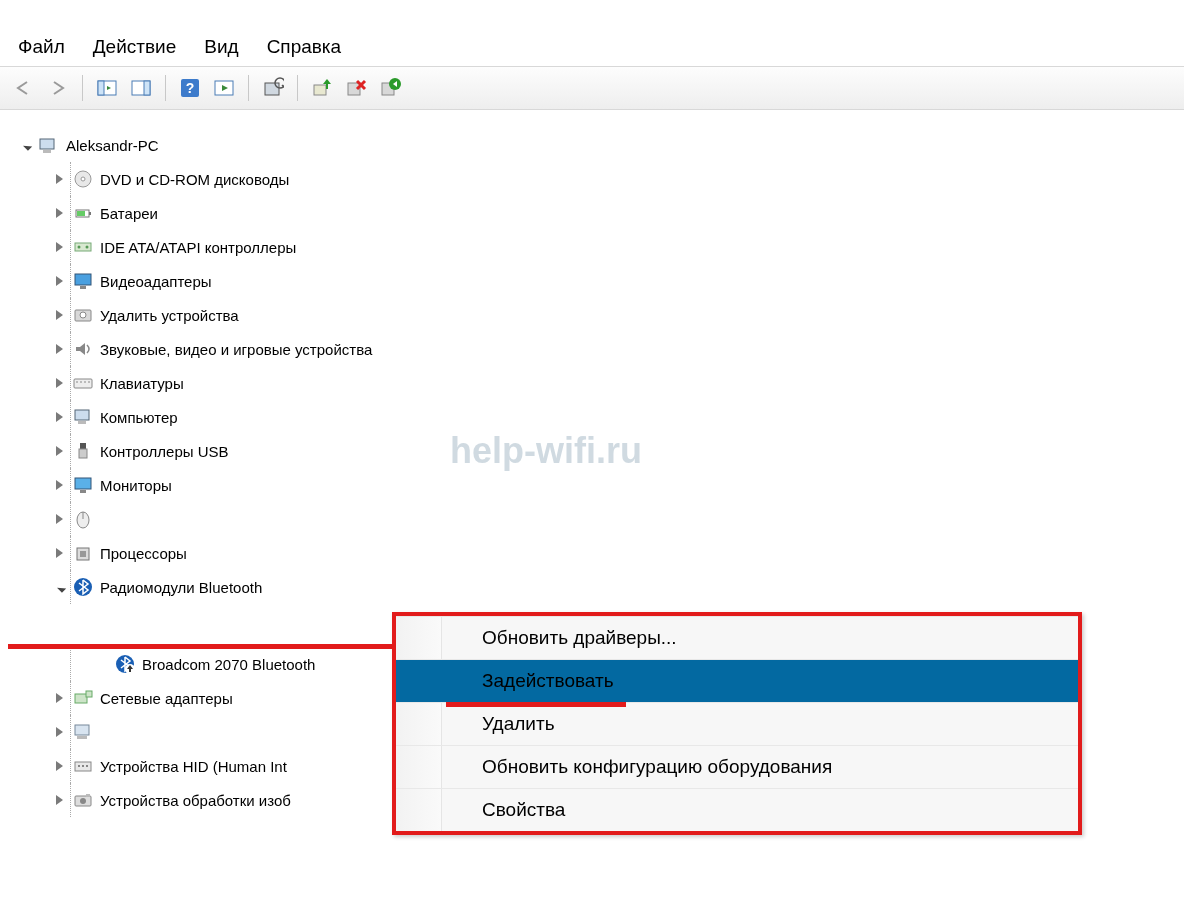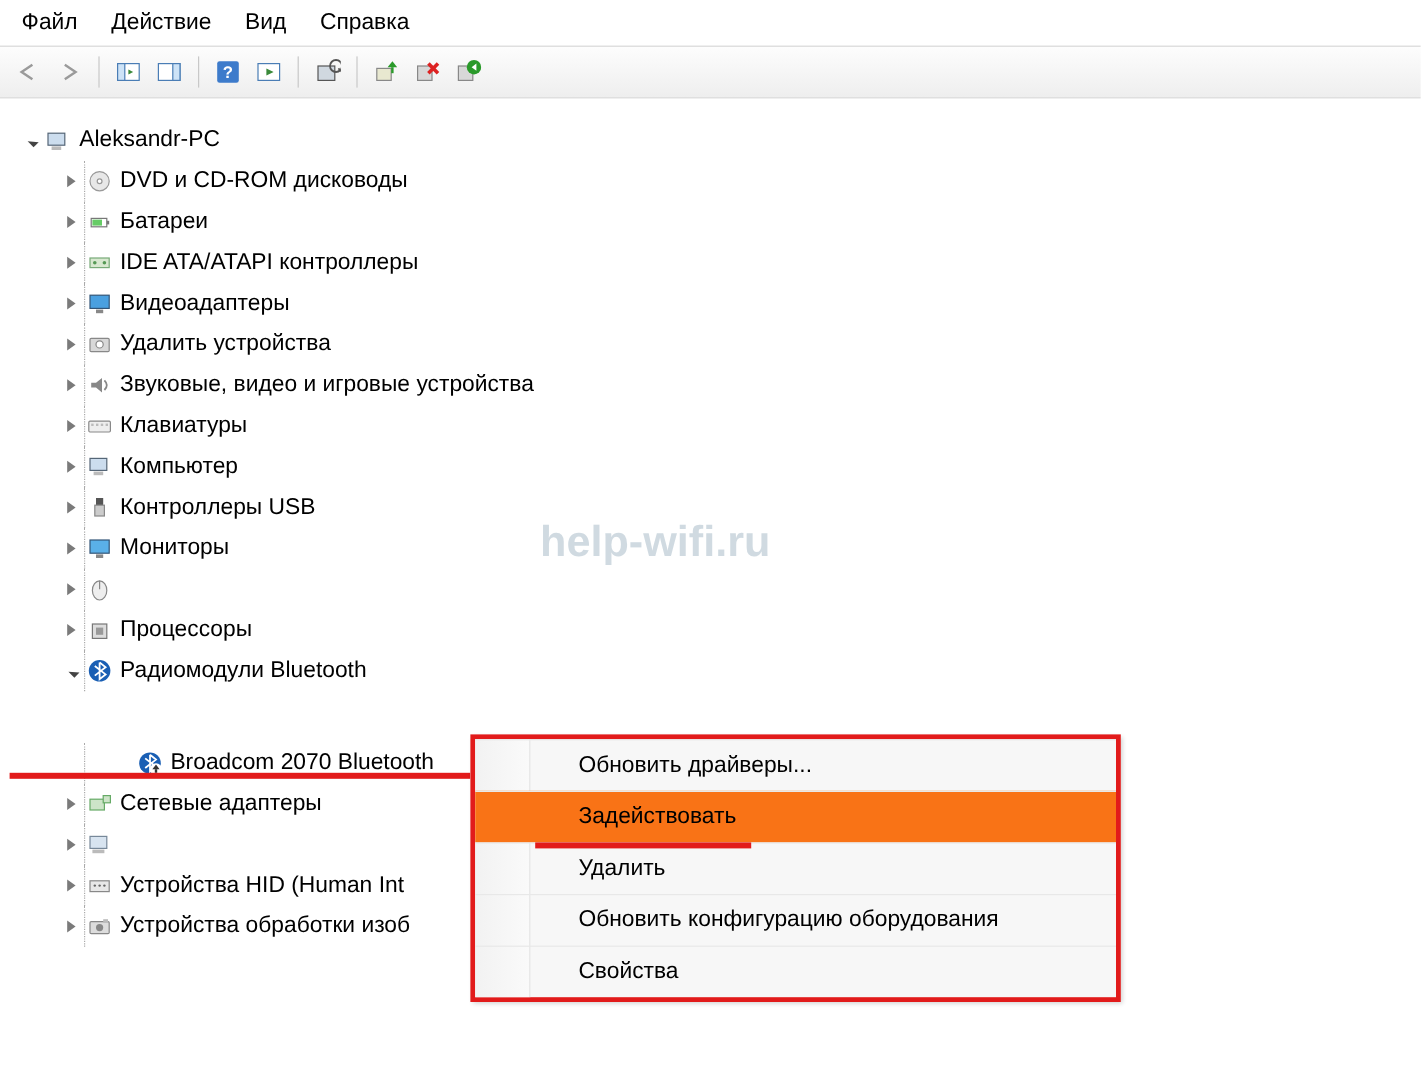--- a/index.html
+++ b/index.html
@@ -13,21 +13,21 @@
     height: 910px;
     overflow: hidden;
     position: relative;
   }
   .menubar {
     display: flex;
     gap: 28px;
     padding: 8px 18px;
     font-size: 19px;
   }
-  .menubar span { cursor: default; }
+  .menubar span { cursor: default; margin-top: 28px; }
   .toolbar {
     display: flex;
     align-items: center;
     gap: 6px;
     padding: 6px 10px;
     border-top: 1px solid #d8d8d8;
     border-bottom: 1px solid #d8d8d8;
     background: linear-gradient(#fdfdfd, #eee);
     height: 44px;
   }
@@ -75,21 +75,21 @@
     border-right: 7px solid #444;
     transform: rotate(45deg);
     margin-top:-3px;
   }
   .node-icon {
     width: 22px;
     height: 22px;
     margin: 0 6px 0 2px;
     display:flex;align-items:center;justify-content:center;
   }
-  .node-label { font-size: 19px; }
+  .node-label { font-size: 15px; }
   .lvl0 { padding-left: 4px; }
   .lvl1 { padding-left: 38px; }
   .lvl2 { padding-left: 80px; margin-top: 43px; }
   .dotted::before {
     content:"";
     position:absolute;
     left: 56px;
     top:0; bottom:0;
     border-left: 1px dotted #aaa;
   }
@@ -99,33 +99,33 @@
     top: 430px;
     font-size: 36px;
     color: rgba(120,150,170,0.35);
     font-weight: 700;
     pointer-events: none;
   }
   .context-menu {
     position: absolute;
     left: 392px;
     top: 612px;
-    width: 542px;
+    width: 690px;
     background: #f7f7f7;
     border: 4px solid #e21b1b;
     box-shadow: 2px 2px 4px rgba(0,0,0,0.2);
   }
   .ctx-item {
     padding: 10px 18px 10px 86px;
     font-size: 19px;
     border-top: 1px solid #e8e8e8;
     position: relative;
   }
   .ctx-item:first-child { border-top: none; }
-  .ctx-highlight { background: #f97316; }
+  .ctx-highlight { background: #0369a1; }
   .red-underline {
     position: absolute;
     height: 5px;
     background: #e21b1b;
   }
   .ctx-left-strip {
     position:absolute;
     left:0; top:0; bottom:0;
     width: 46px;
     background: linear-gradient(to right,#f2f2f2,#fafafa);

